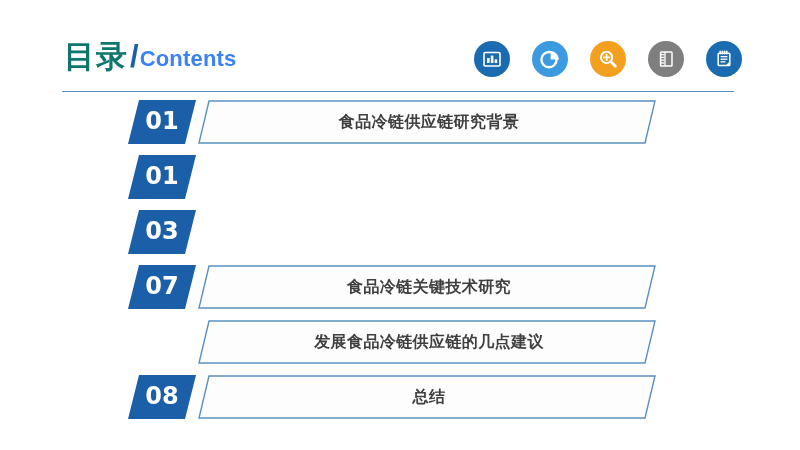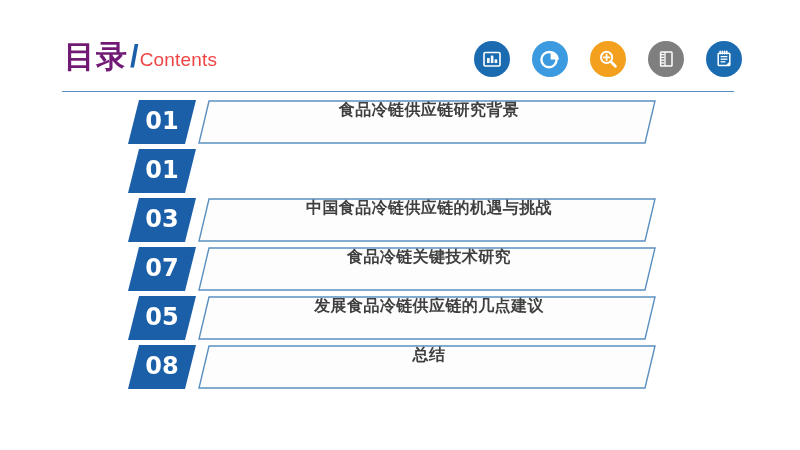--- a/index.html
+++ b/index.html
@@ -37,36 +37,36 @@
     left: 64px;
     top: 36px;
     display: flex;
     align-items: baseline;
     white-space: nowrap;
   }
 
   #title-cn {
     font-size: 31px;
     font-weight: bold;
-    color: #701a75;
+    color: #0f766e;
     letter-spacing: 1px;
     font-family: "DejaVu Sans", "Liberation Sans", sans-serif;
   }
 
   #title-slash {
     font-size: 31px;
     font-weight: bold;
     color: #1B5FA8;
     margin: 0 1px 0 2px;
   }
 
   #title-en {
-    font-size: 19px;
-    font-weight: normal;
-    color: #ef4444;
+    font-size: 22px;
+    font-weight: bold;
+    color: #3b82f6;
     letter-spacing: 0.2px;
     position: relative;
     top: -1px;
   }
 
   #header-divider {
     position: absolute;
     left: 62px;
     top: 91px;
     width: 672px;
@@ -105,21 +105,21 @@
   #list {
     position: absolute;
     left: 0;
     top: 100px;
     width: 800px;
   }
 
   .row {
     position: relative;
     height: 44px;
-    margin-bottom: 5px;
+    margin-bottom: 11px;
   }
 
   
   .num-chip {
     position: absolute;
     left: 128px;
     top: 0;
     width: 68px;
     height: 44px;
     background: #1B5FA8;
@@ -143,20 +143,21 @@
   }
 
   
   .label-chip {
     position: absolute;
     left: 198px;
     top: 0;
     width: 458px;
     height: 44px;
     display: flex;
+    align-items: center;
     justify-content: center;
   }
 
   .label-chip .frame {
     position: absolute;
     left: 0; top: 0;
     width: 100%;
     height: 100%;
   }
 
@@ -266,58 +267,49 @@
     <div class="row">
       <div class="num-chip">
         <span class="num">01</span>
       </div>
     </div>
 
     <div class="row">
       <div class="num-chip">
         <span class="num">03</span>
       </div>
+    </div>
+
+    <div class="row">
+      <div class="num-chip">
+        <span class="num">07</span>
+      </div>
       <div class="label-chip">
         <svg class="frame" viewBox="0 0 458 44" preserveAspectRatio="none">
           <polygon points="11,1 457,1 447,43 1,43"></polygon>
         </svg>
-        <span class="label">中国食品冷链供应链的机遇与挑战</span>
-      </div>
-    </div>
-
-    <div class="row">
-      <div class="num-chip">
-        <span class="num">07</span>
-      </div>
+        <span class="label">食品冷链关键技术研究</span>
+      </div>
+    </div>
+
+    <div class="row">
       <div class="label-chip">
         <svg class="frame" viewBox="0 0 458 44" preserveAspectRatio="none">
           <polygon points="11,1 457,1 447,43 1,43"></polygon>
         </svg>
-        <span class="label">食品冷链关键技术研究</span>
-      </div>
-    </div>
-
-    <div class="row">
-      <div class="num-chip">
-        <span class="num">05</span>
+        <span class="label">发展食品冷链供应链的几点建议</span>
+      </div>
+    </div>
+
+    <div class="row">
+      <div class="num-chip">
+        <span class="num">08</span>
       </div>
       <div class="label-chip">
         <svg class="frame" viewBox="0 0 458 44" preserveAspectRatio="none">
           <polygon points="11,1 457,1 447,43 1,43"></polygon>
         </svg>
-        <span class="label">发展食品冷链供应链的几点建议</span>
-      </div>
-    </div>
-
-    <div class="row">
-      <div class="num-chip">
-        <span class="num">08</span>
-      </div>
-      <div class="label-chip">
-        <svg class="frame" viewBox="0 0 458 44" preserveAspectRatio="none">
-          <polygon points="11,1 457,1 447,43 1,43"></polygon>
-        </svg>
         <span class="label">总结</span>
       </div>
     </div>
 
   </div>
 </div>
 
 </body></html>

